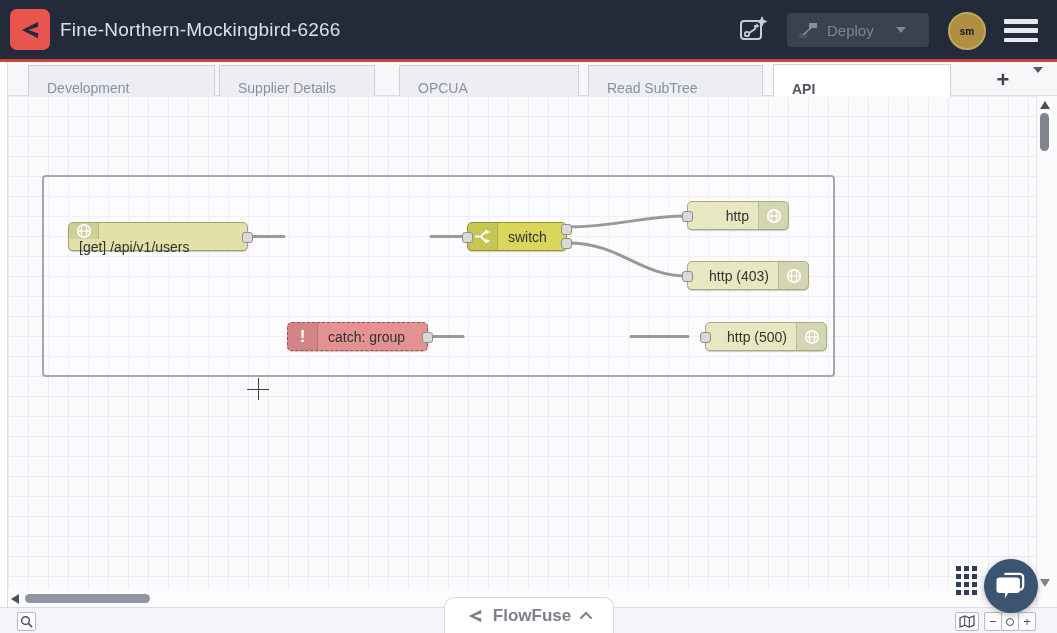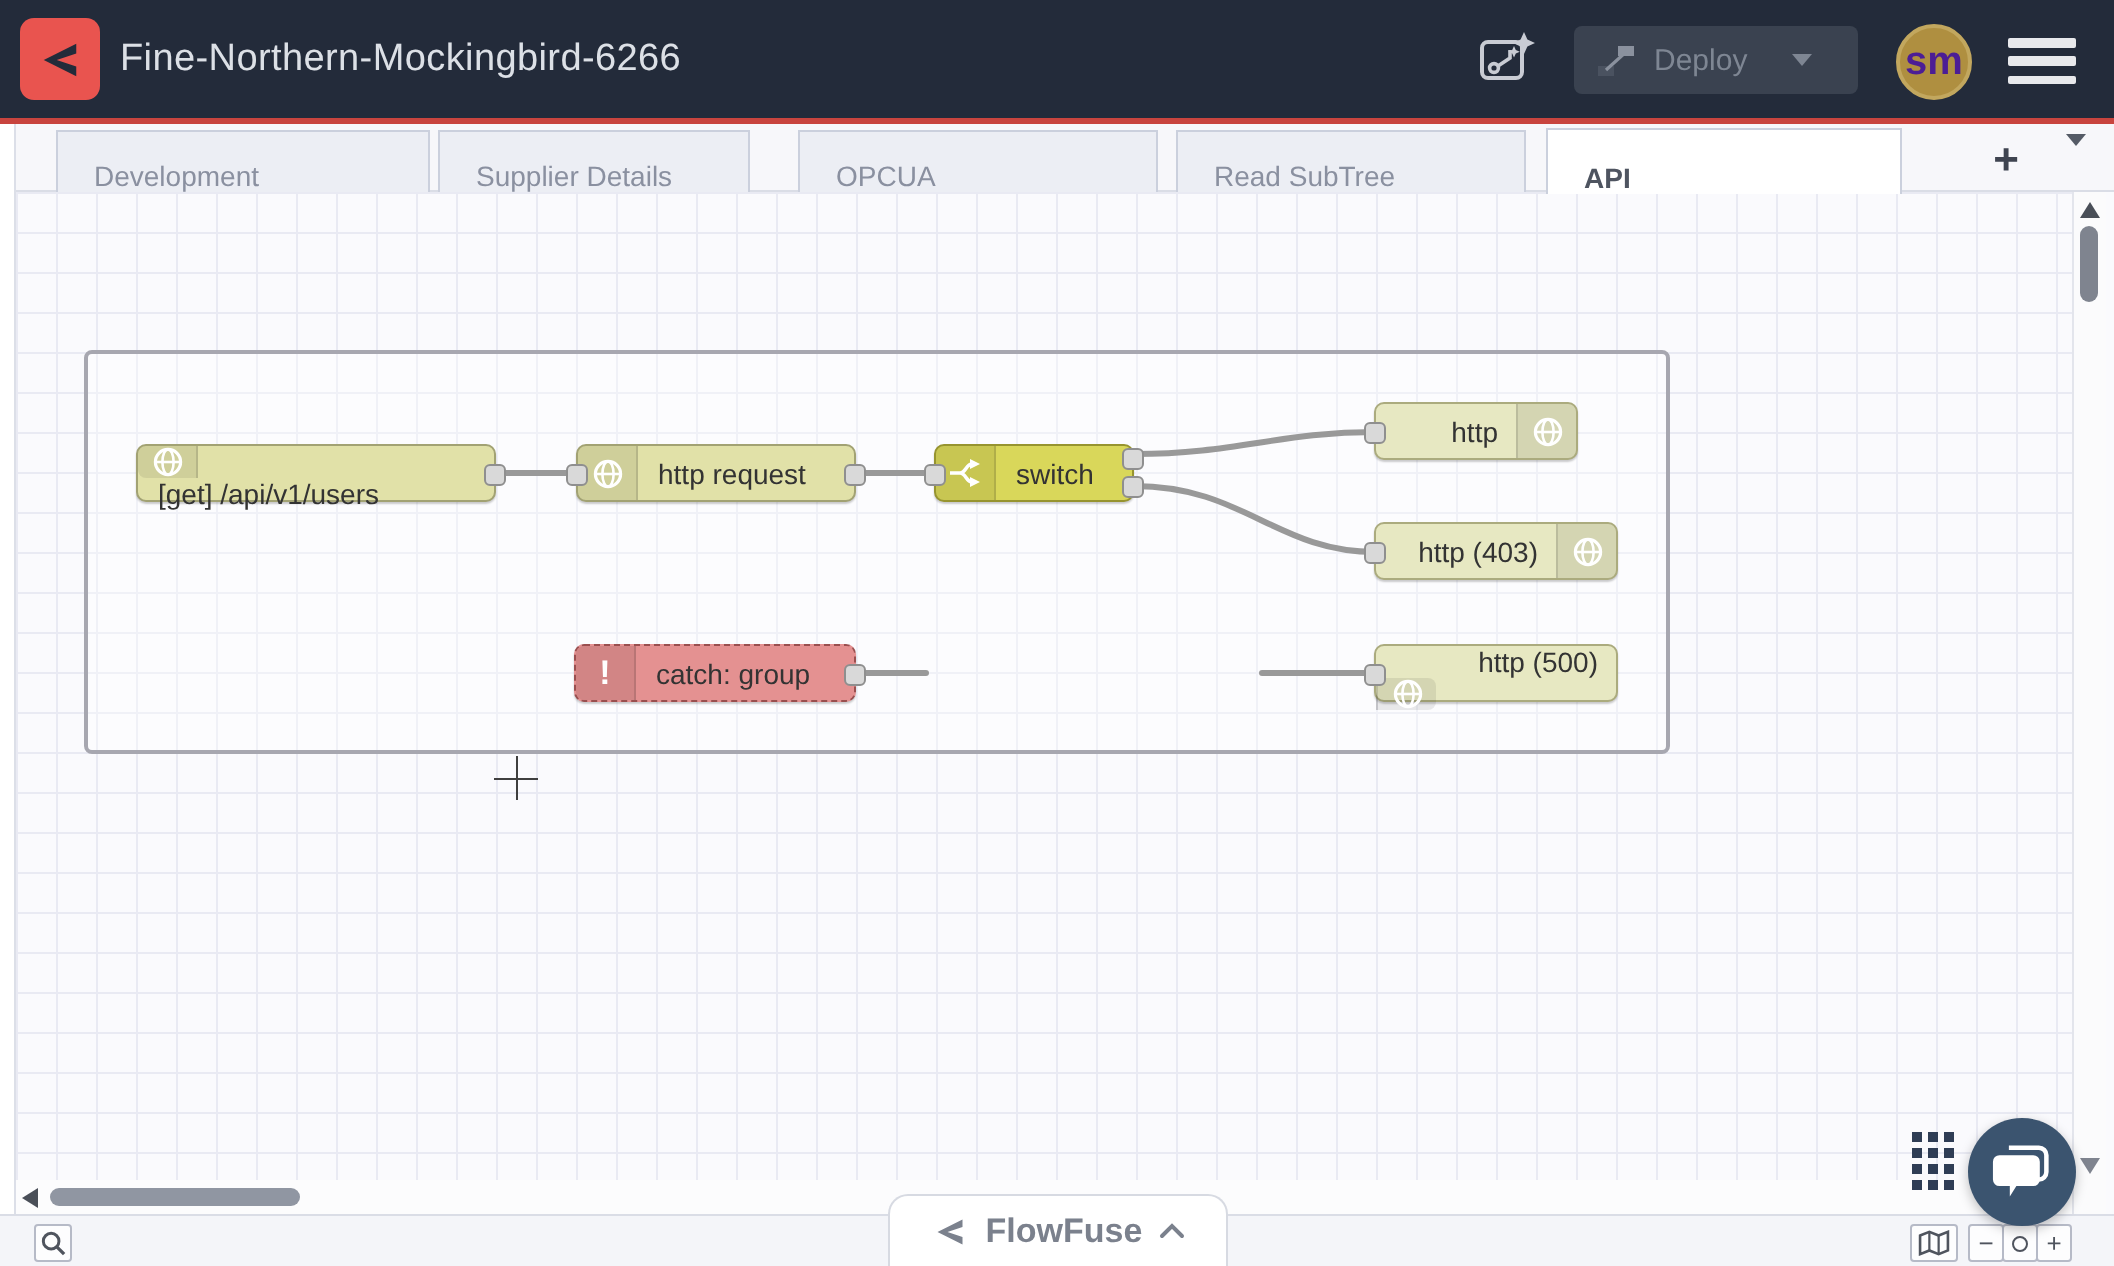--- a/index.html
+++ b/index.html
@@ -8,21 +8,21 @@
 
   
   .header { position:absolute; left:0; top:0; width:1057px; height:59px; background:#232B3A; }
   .header-underline { position:absolute; left:0; top:59px; width:1057px; height:3px; background:#C8443E; }
   .logo { position:absolute; left:10px; top:9px; width:40px; height:41px; border-radius:7px; background:#E9544F; display:flex; align-items:center; justify-content:center; }
   .header-title { position:absolute; left:60px; top:0; height:59px; display:flex; align-items:center; color:#DCE0E6; font-size:19px; font-weight:500; letter-spacing:.2px; }
   .ai-btn { position:absolute; left:735px; top:12px; width:36px; height:36px; display:flex; align-items:center; justify-content:center; background:none; border:none; cursor:pointer; }
   .deploy-btn { position:absolute; left:787px; top:13px; width:142px; height:34px; background:#3A4250; border:none; border-radius:4px; display:flex; align-items:center; padding:0 12px; cursor:default; }
   .deploy-label { color:#7E8693; font-size:15px; margin-left:10px; }
   .deploy-caret { width:0; height:0; border-left:5px solid transparent; border-right:5px solid transparent; border-top:6px solid #7E8693; margin-left:22px; }
-  .avatar { position:absolute; left:948px; top:12px; width:38px; height:38px; border-radius:50%; background:#AF8F40; border:2px solid #C2A75E; color:#4c1d95; font-size:20px; font-weight:bold; display:flex; align-items:center; justify-content:center; cursor:pointer; }
+  .avatar { position:absolute; left:948px; top:12px; width:38px; height:38px; border-radius:50%; background:#AF8F40; border:2px solid #C2A75E; color:#0f172a; font-size:10px; font-weight:bold; display:flex; align-items:center; justify-content:center; cursor:pointer; }
   .hamburger { position:absolute; left:1003px; top:17px; width:36px; height:27px; background:none; border:none; display:flex; flex-direction:column; justify-content:space-between; padding:2px 1px; cursor:pointer; }
   .hamburger span { display:block; height:4.5px; border-radius:1px; background:#E8E9EC; }
 
   
   .tabbar { position:absolute; left:8px; top:62px; width:1049px; height:34px; background:#F7F7FA; border-bottom:1px solid #DADDE6; }
   .left-strip { position:absolute; left:0; top:62px; width:8px; height:545px; background:#FFFFFF; border-right:1px solid #DCDFE8; }
   .tab { position:absolute; top:3px; height:31px; background:#ECEEF4; border:1px solid #CBD0DD; border-bottom:none; color:#8A90A0; font-size:14px; display:flex; align-items:flex-end; padding-left:18px; cursor:pointer; }
   .tab.active { top:2px; height:33px; background:#FFFFFF; color:#4E5460; font-weight:bold; z-index:2; }
   .tab-add { position:absolute; left:980px; top:4px; width:30px; height:28px; background:none; border:none; color:#3F4450; font-size:22px; font-weight:bold; cursor:pointer; }
   .tab-menu { position:absolute; left:1016px; top:4px; width:28px; height:28px; background:none; border:none; cursor:pointer; }
@@ -163,32 +163,20 @@
       <svg width="16" height="16" viewBox="0 0 16 16">
           <circle cx="8" cy="8" r="6.3" fill="none" stroke="#FFFFFF" stroke-width="1.6"></circle>
           <ellipse cx="8" cy="8" rx="2.8" ry="6.3" fill="none" stroke="#FFFFFF" stroke-width="1.3"></ellipse>
           <path d="M1.7,8 H14.3" stroke="#FFFFFF" stroke-width="1.3"></path>
         </svg>
     </div>
     <span class="label">[get] /api/v1/users</span>
     <span class="port out"></span>
   </div>
 
-  <div class="node n-yellow" style="left:288px; top:222px; width:140px;">
-    <div class="icon-strip left">
-      <svg width="16" height="16" viewBox="0 0 16 16">
-          <circle cx="8" cy="8" r="6.3" fill="none" stroke="#FFFFFF" stroke-width="1.6"></circle>
-          <ellipse cx="8" cy="8" rx="2.8" ry="6.3" fill="none" stroke="#FFFFFF" stroke-width="1.3"></ellipse>
-          <path d="M1.7,8 H14.3" stroke="#FFFFFF" stroke-width="1.3"></path>
-        </svg>
-    </div>
-    <span class="label">http request</span>
-    <span class="port in"></span>
-    <span class="port out"></span>
-  </div>
 
   <div class="node n-gold" style="left:467px; top:222px; width:100px;">
     <div class="icon-strip left">
       <svg width="17" height="17" viewBox="0 0 17 17">
           <path d="M1,8.5 H6 M6,8.5 C9,8.5 9,4 12,4 M6,8.5 C9,8.5 9,13 12,13" fill="none" stroke="#FFFFFF" stroke-width="1.8"></path>
           <path d="M11,1.5 L16,4 L11,6.5 Z" fill="#FFFFFF"></path>
           <path d="M11,10.5 L16,13 L11,15.5 Z" fill="#FFFFFF"></path>
         </svg>
     </div>
     <span class="label">switch</span>
@@ -223,21 +211,21 @@
 
   <div class="node n-catch" style="left:287px; top:322px; width:141px;">
     <div class="icon-strip left">
       <span class="exclaim">!</span>
     </div>
     <span class="label">catch: group</span>
     <span class="port out"></span>
   </div>
 
 
-  <div class="node n-response" style="left:687px; top:322px; width:122px;flex-direction:column;">
+  <div class="node n-response" style="left:705px; top:322px; width:122px;">
     <span class="label right">http (500)</span>
     <div class="icon-strip right">
       <svg width="16" height="16" viewBox="0 0 16 16">
           <circle cx="8" cy="8" r="6.3" fill="none" stroke="#FFFFFF" stroke-width="1.6"></circle>
           <ellipse cx="8" cy="8" rx="2.8" ry="6.3" fill="none" stroke="#FFFFFF" stroke-width="1.3"></ellipse>
           <path d="M1.7,8 H14.3" stroke="#FFFFFF" stroke-width="1.3"></path>
         </svg>
     </div>
     <span class="port in"></span>
   </div>

